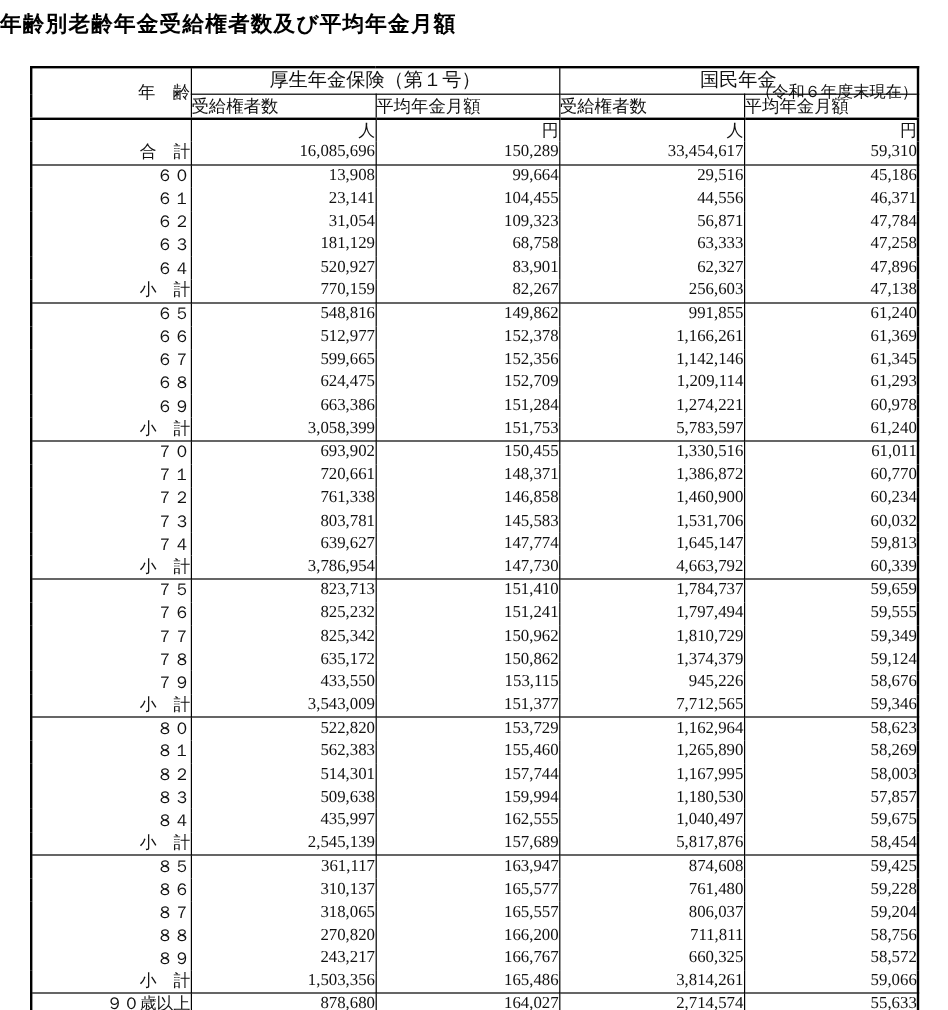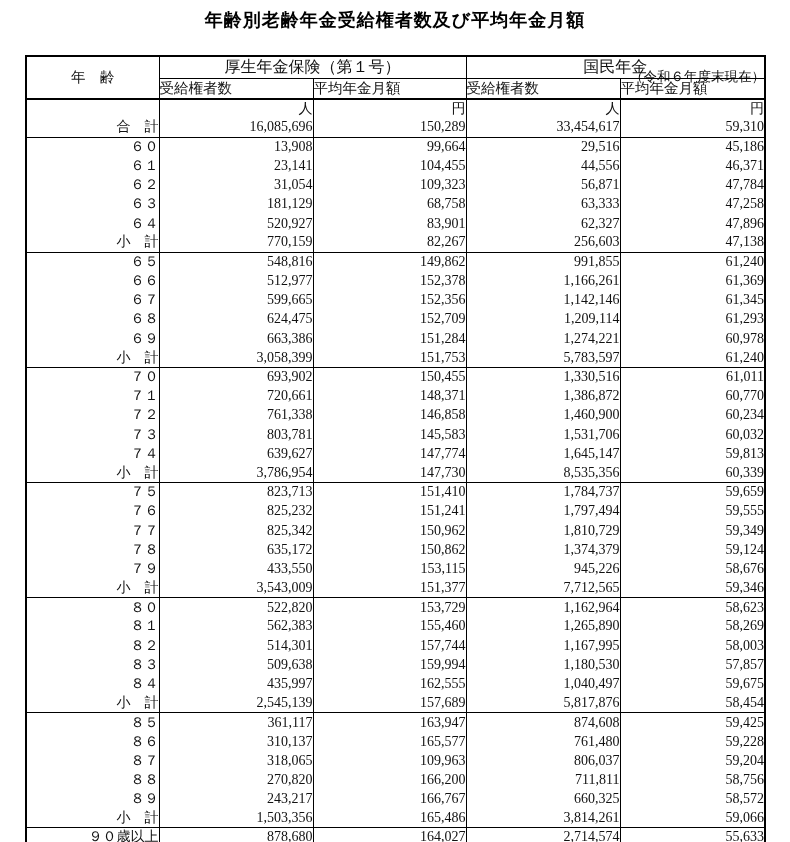--- a/index.html
+++ b/index.html
@@ -6,21 +6,21 @@
   body{
     width:790px;height:842px;
     background:#ffffff;
     position:relative;
     font-family:"Liberation Serif","DejaVu Serif",serif;
     color:#111111;
     overflow:hidden;
   }
   .page-title{
     position:absolute;top:8px;left:0;width:790px;
-    text-align:center;
+    text-align:left;
     font-family:"Liberation Sans","DejaVu Sans",sans-serif;
     font-weight:700;
     font-size:18px;
     letter-spacing:1px;
     color:#000000;
   }
   .date-note{
     position:absolute;top:36px;left:25px;width:740px;
     text-align:right;
     font-size:13.5px;
@@ -43,21 +43,21 @@
     font-weight:normal;
     white-space:nowrap;
     overflow:hidden;
   }
   thead tr.group-row{height:20px;}
   thead tr.sub-row{height:18px;}
   tbody tr{height:19.2px;}
   tbody tr.unit-row{height:17px;}
   th.age-head{
     border-bottom:2px solid #000000;
-    text-align:center;
+    text-align:right;
     font-size:14.5px;
   }
   th.group-head{
     border-bottom:1px solid #000000;
     text-align:center;
     font-size:16px;
   }
   th.sub-head{
     border-bottom:2px solid #000000;
     text-align:left;
@@ -232,21 +232,21 @@
         <td class="age">７４</td>
         <td class="num">639,627</td>
         <td class="num">147,774</td>
         <td class="num">1,645,147</td>
         <td class="num">59,813</td>
       </tr>
       <tr class="sep">
         <td class="age">小　計</td>
         <td class="num">3,786,954</td>
         <td class="num">147,730</td>
-        <td class="num">8,535,356</td>
+        <td class="num">4,663,792</td>
         <td class="num">60,339</td>
       </tr>
       <tr>
         <td class="age">７５</td>
         <td class="num">823,713</td>
         <td class="num">151,410</td>
         <td class="num">1,784,737</td>
         <td class="num">59,659</td>
       </tr>
       <tr>
@@ -336,21 +336,21 @@
       <tr>
         <td class="age">８６</td>
         <td class="num">310,137</td>
         <td class="num">165,577</td>
         <td class="num">761,480</td>
         <td class="num">59,228</td>
       </tr>
       <tr>
         <td class="age">８７</td>
         <td class="num">318,065</td>
-        <td class="num">109,963</td>
+        <td class="num">165,557</td>
         <td class="num">806,037</td>
         <td class="num">59,204</td>
       </tr>
       <tr>
         <td class="age">８８</td>
         <td class="num">270,820</td>
         <td class="num">166,200</td>
         <td class="num">711,811</td>
         <td class="num">58,756</td>
       </tr>

